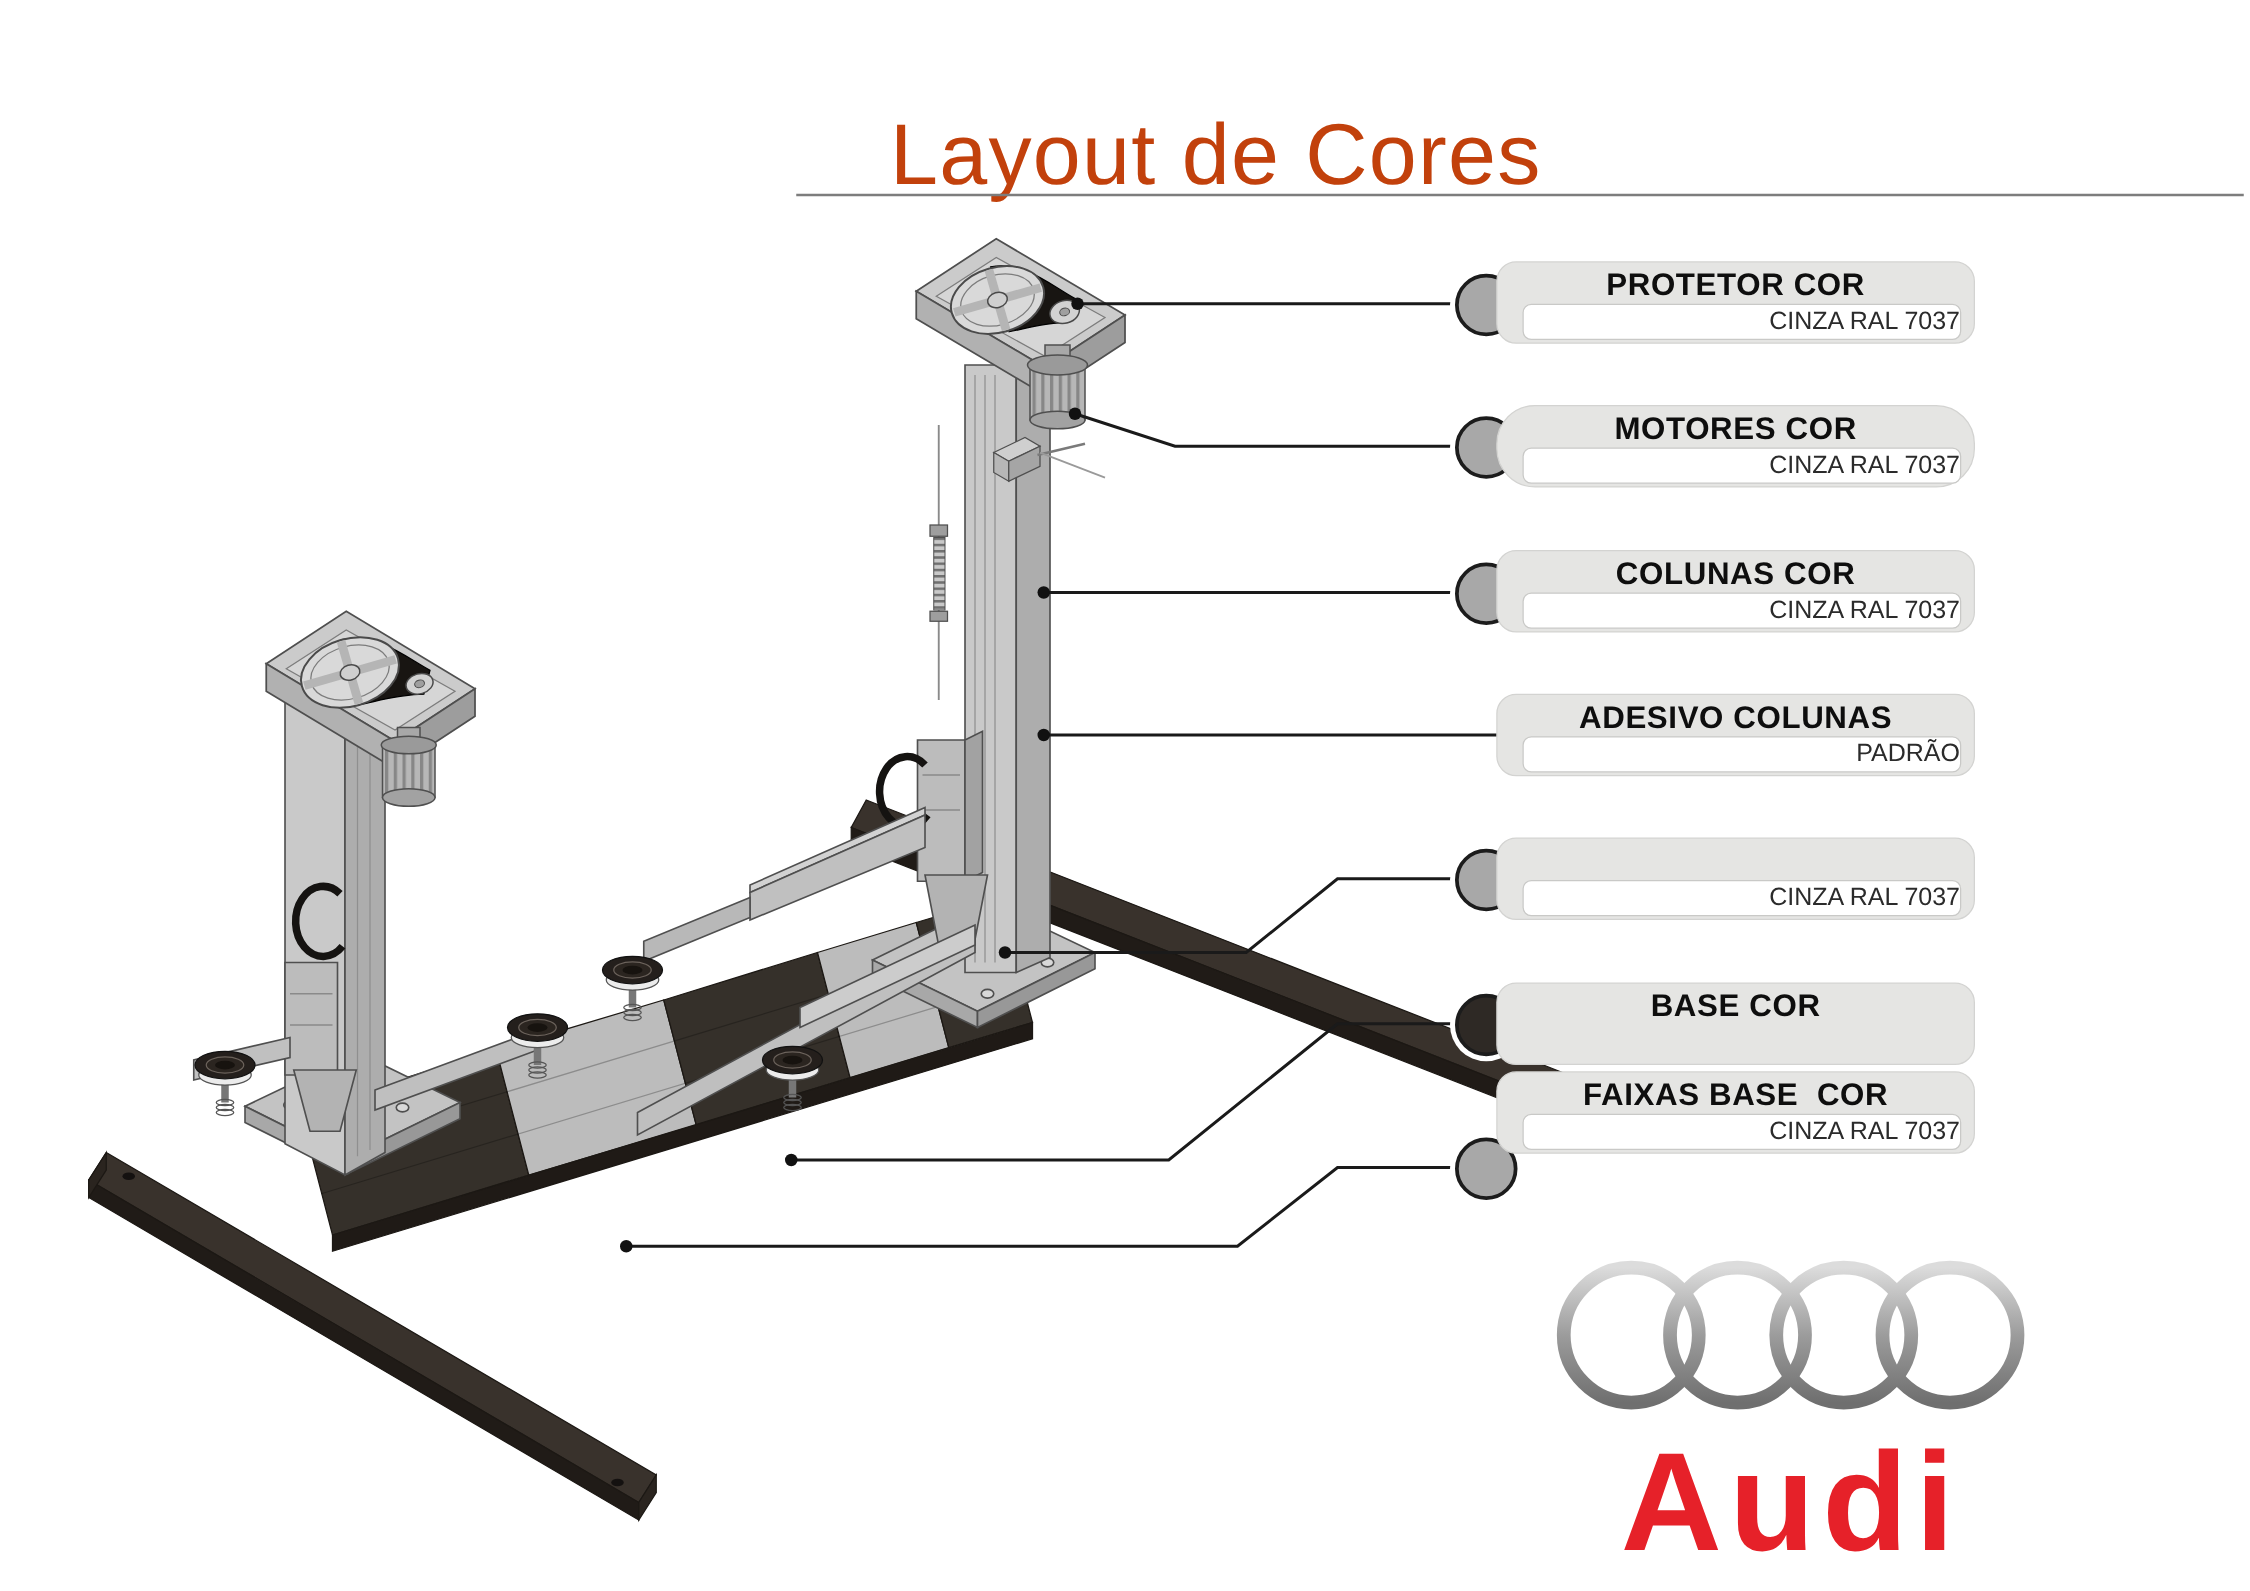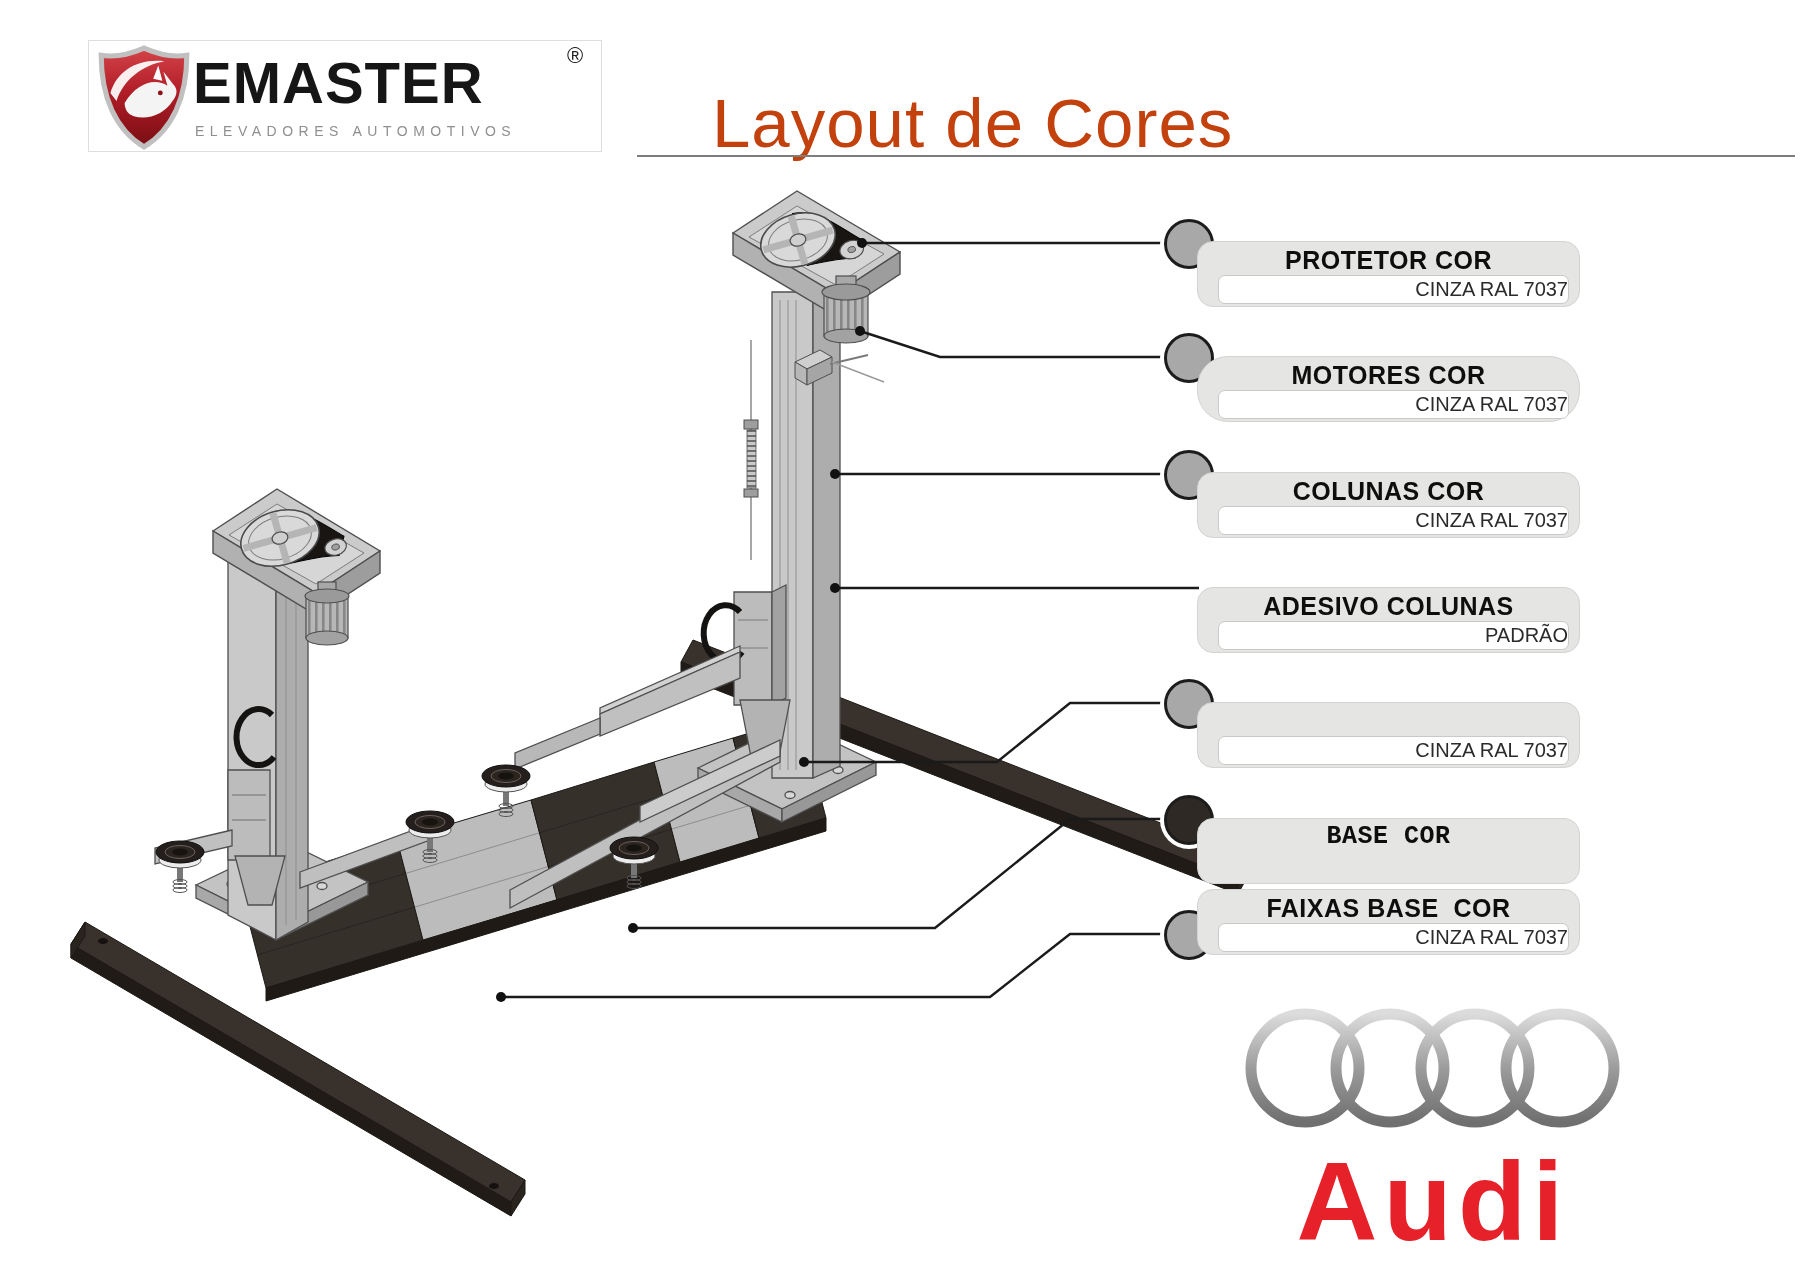--- a/index.html
+++ b/index.html
@@ -8,54 +8,35 @@
   
   #logo-box{position:absolute;left:88px;top:40px;width:512px;height:110px;border:1px solid #dedede;background:#fff;}
   #shield-svg{position:absolute;left:8px;top:3px;}
   #brand-wordmark{position:absolute;left:104px;top:8px;font-size:58px;font-weight:800;letter-spacing:1px;color:#161616;font-family:"Liberation Sans",sans-serif;}
   #brand-reg{position:absolute;left:478px;top:2px;font-size:22px;color:#222;font-weight:400;}
   #brand-tagline{position:absolute;left:106px;top:82px;font-size:14px;letter-spacing:5.5px;color:#8f8f8f;font-weight:400;}
   #page-title{position:absolute;left:712px;top:84px;font-size:69px;color:#c2410c;letter-spacing:1px;white-space:nowrap;}
   #header-rule{position:absolute;left:637px;top:155px;width:1158px;height:2px;background:#7d7d7d;}
 
   
-  .callout-pill{position:absolute;left:1197px;width:383px;height:66px;background:#e5e5e3;border:1px solid #d3d3d1;border-radius:16px;box-sizing:border-box;margin-top:32px;}
+  .callout-pill{position:absolute;left:1197px;width:383px;height:66px;background:#e5e5e3;border:1px solid #d3d3d1;border-radius:16px;box-sizing:border-box;}
   .callout-label{position:absolute;left:0;right:0;top:3px;height:30px;line-height:30px;text-align:center;font-size:25px;font-weight:bold;color:#0e0e0e;letter-spacing:0.5px;white-space:pre;}
   .callout-valuebox{position:absolute;left:20px;top:33px;width:349px;height:27px;background:#ffffff;border:1px solid #c9c9c7;border-radius:7px;}
   .callout-value{display:block;width:100%;height:27px;line-height:27px;text-align:right;font-size:20px;color:#2b2b2b;}
   .marker-circle{position:absolute;width:44px;height:44px;border-radius:50%;border:3px solid #1c1c1c;box-shadow:0 0 0 4px #ffffff;background:#a8a8a8;}
 
   
   #lift-svg{position:absolute;left:0;top:0;}
   #audi-wordmark{font-weight:bold;}
 </style>
 </head>
 <body>
 
 <div id="stage">
 
-  <div id="logo-box">
-    <svg id="shield-svg" width="94" height="106" viewBox="0 0 92 104">
-      <defs>
-        <linearGradient id="redGrad" x1="0" y1="0" x2="0" y2="1">
-          <stop offset="0" stop-color="#d4424a"></stop>
-            <stop offset="0.45" stop-color="#b01d26"></stop>
-            <stop offset="1" stop-color="#7a0d14"></stop>
-        </linearGradient>
-      </defs>
-      <path d="M46,4 C62,11 76,13 88,11 C88,52 74,84 46,101 C18,84 4,52 4,11 C16,13 30,11 46,4 Z" fill="url(#redGrad)" stroke="#c0c0c0" stroke-width="5"></path>
-      <path d="M13,48 C20,26 40,14 66,17 C44,21 26,35 19,56 Z" fill="#ffffff" opacity="0.92"></path>
-      <path d="M27,58 C39,38 57,33 69,41 L65,27 L75,40 C79,44 79,50 74,56 C66,69 50,75 36,71 C30,69 27,64 27,58 Z" fill="#f4f4f4"></path>
-      <path d="M55,34 L60,21 L64,36 Z" fill="#ffffff"></path>
-      <ellipse cx="62" cy="48" rx="2.4" ry="2.4" fill="#8d1018"></ellipse>
-    </svg>
-    <div id="brand-wordmark">EMASTER</div>
-    <div id="brand-reg">®</div>
-    <div id="brand-tagline">ELEVADORES AUTOMOTIVOS</div>
-  </div>
   <div id="page-title">Layout de Cores</div>
   <div id="header-rule"></div>
 
   <svg id="lift-svg" width="1800" height="1273" viewBox="0 0 1800 1273">
     <defs>
       <pattern id="ribs" width="7" height="10" patternUnits="userSpaceOnUse">
         <rect width="7" height="10" fill="#b7b7b7"></rect>
           <rect width="2.6" height="10" fill="#878787"></rect>
       </pattern>
       <pattern id="coil" width="10" height="5" patternUnits="userSpaceOnUse">
@@ -325,21 +306,21 @@
   </div>
 
   <div class="marker-circle" style="left: 1164px; top: 679px; background-color: rgb(168, 168, 168);"></div>
   <div class="callout-pill" style="top:670px;">
     <div class="callout-valuebox">
       <span class="callout-value">CINZA RAL 7037</span>
     </div>
   </div>
 
   <div class="marker-circle" style="left: 1164px; top: 795px; background-color: rgb(46, 41, 37);"></div>
-  <div class="callout-pill" style="top:786px;font-family:Liberation Mono, monospace;">
+  <div class="callout-pill" style="top:786px;">
     <div class="callout-label">BASE COR</div>
   </div>
 
   <div class="marker-circle" style="left: 1164px; top: 910px; background-color: rgb(168, 168, 168);"></div>
   <div class="callout-pill" style="top:857px;">
     <div class="callout-label">FAIXAS BASE  COR</div>
     <div class="callout-valuebox">
       <span class="callout-value">CINZA RAL 7037</span>
     </div>
   </div>

